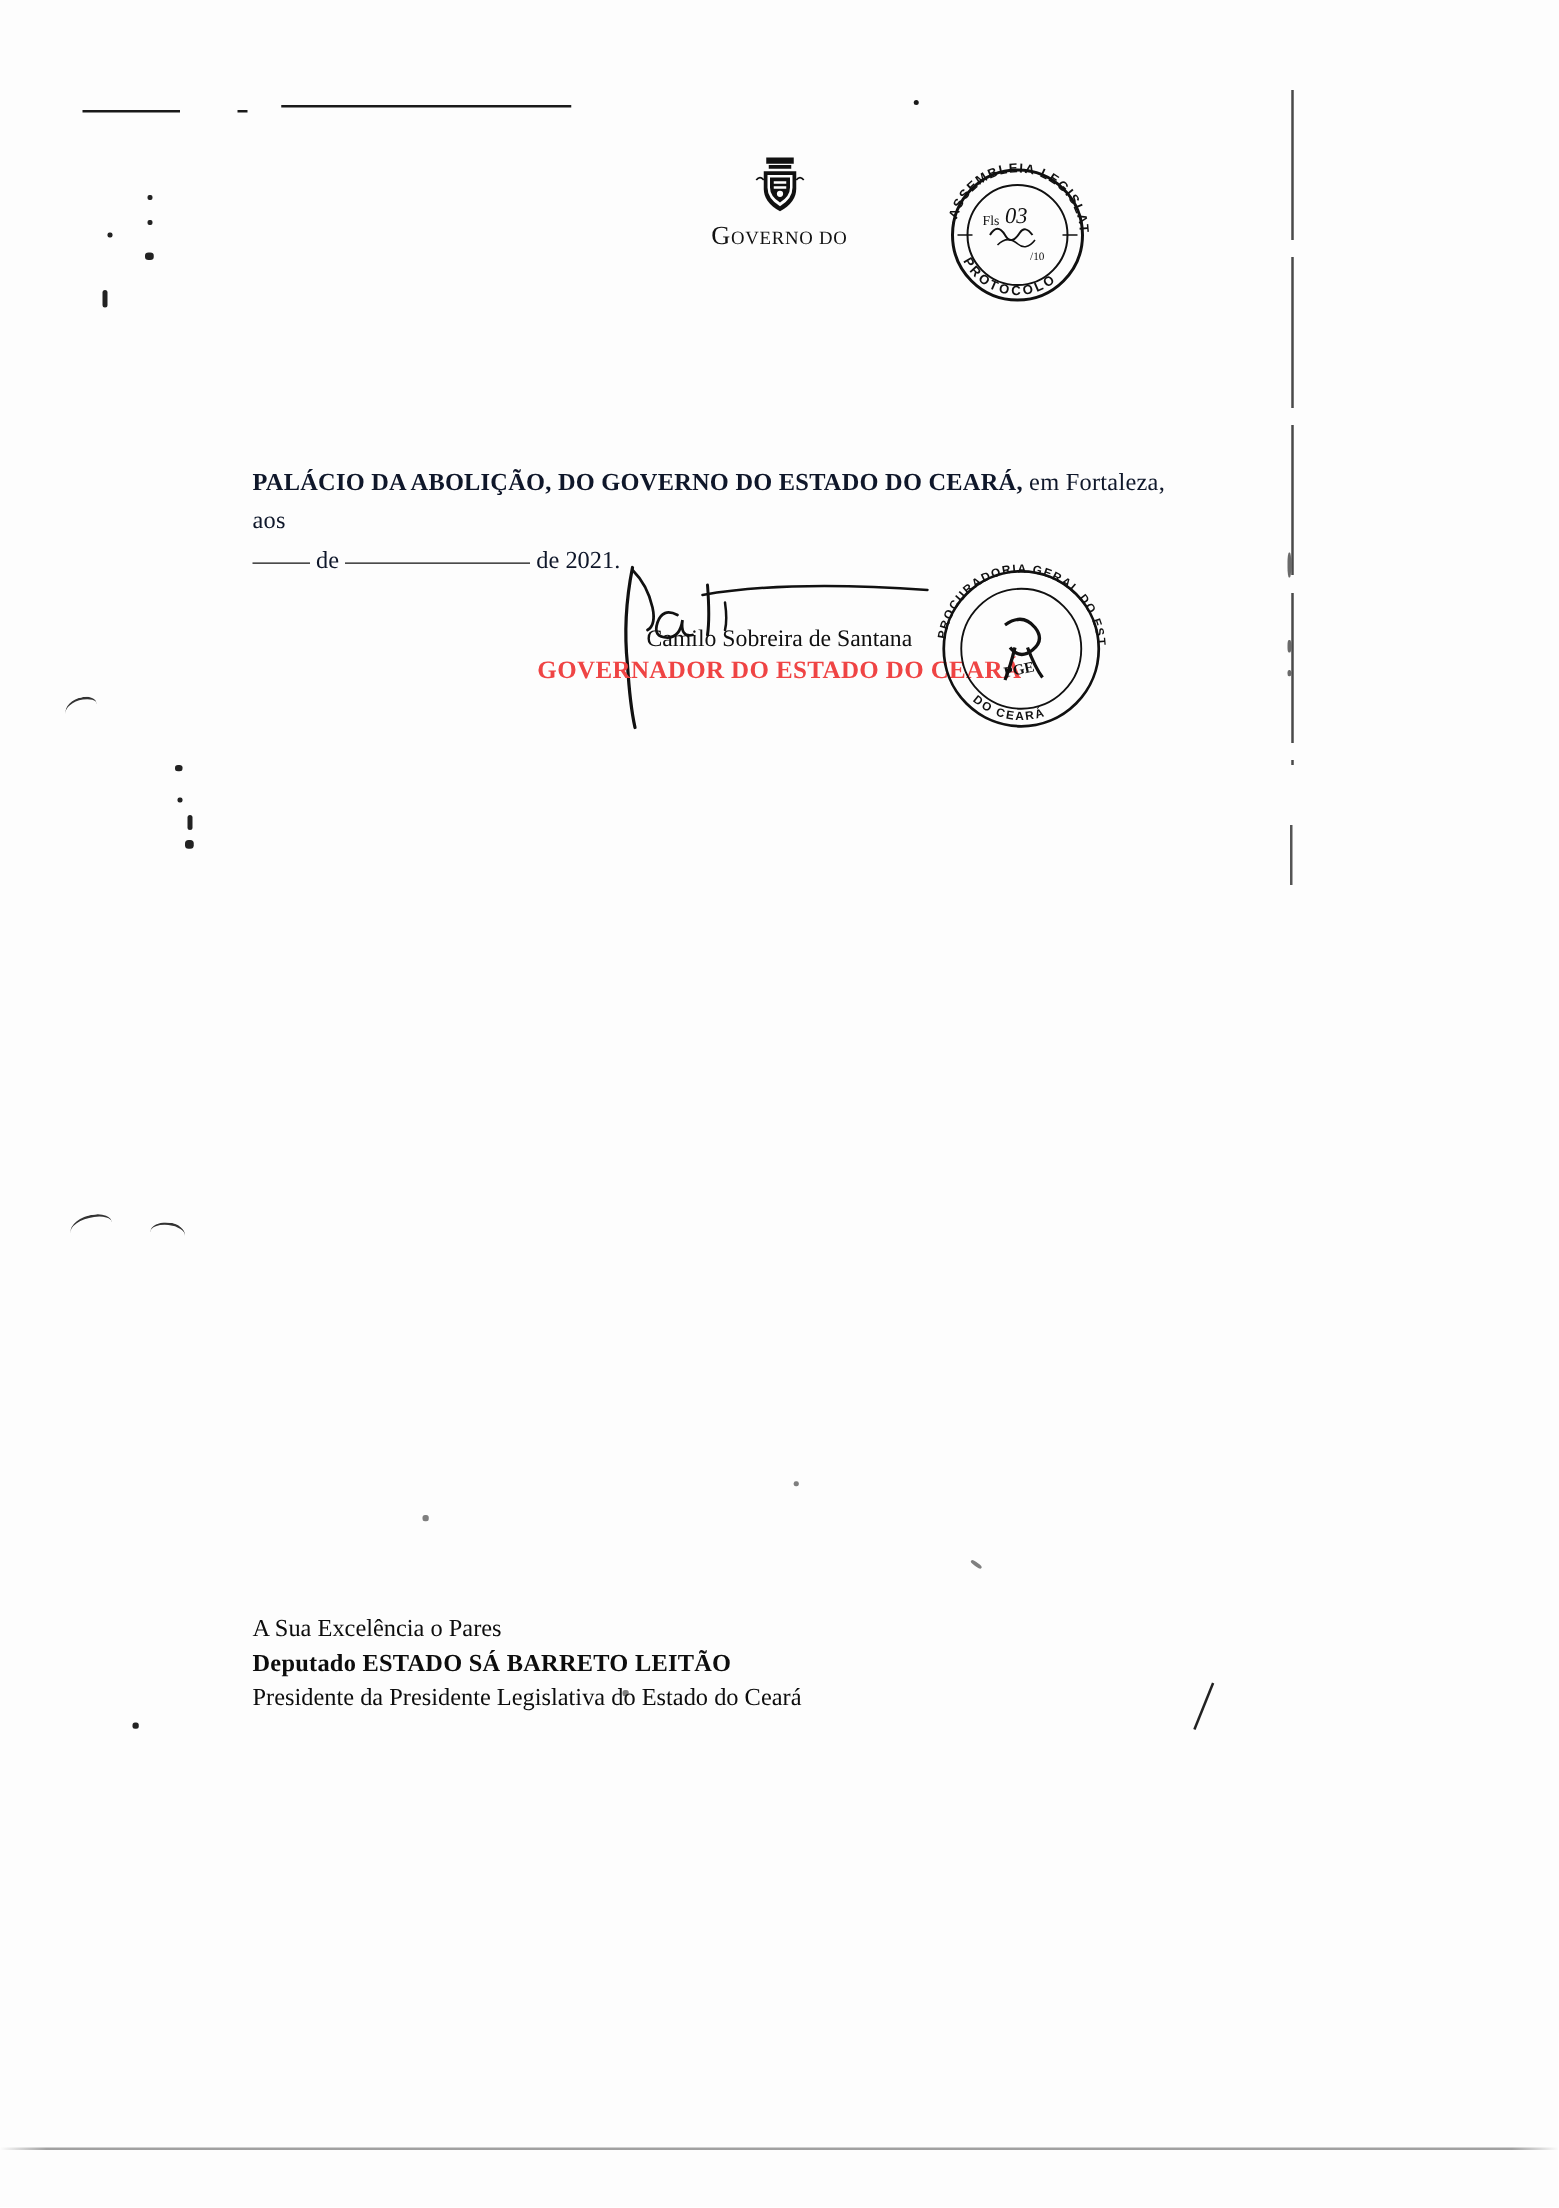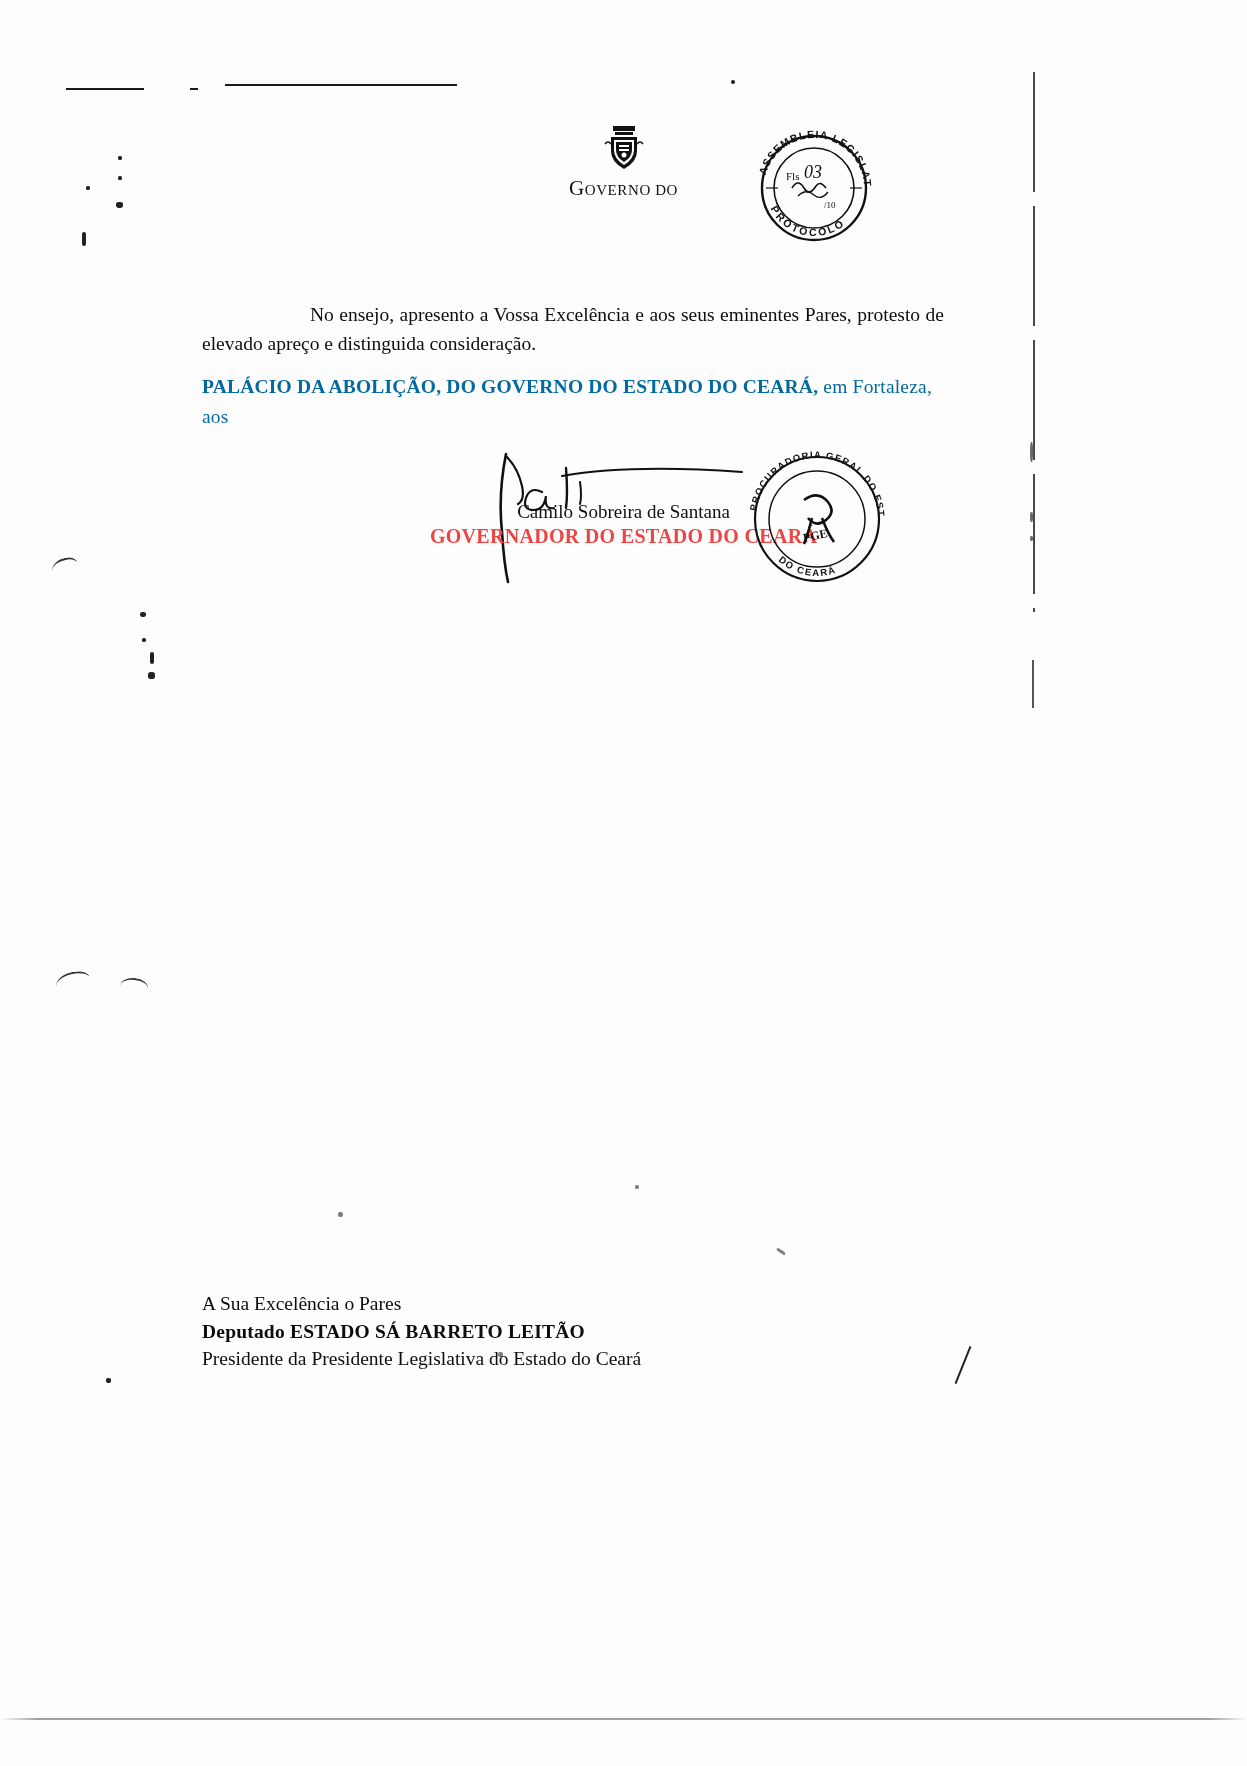--- a/index.html
+++ b/index.html
@@ -141,21 +141,21 @@
   }
   .para-indent { text-indent: 108px; }
 
   .palace-block {
     position: absolute;
     left: 202px;
     top: 372px;
     width: 742px;
     font-size: 19.5px;
     line-height: 1.55;
-    color: #0369a1;
+    color: #0f172a;
   }
   .palace-line1 {
     font-weight: bold;
     letter-spacing: .2px;
     display: block;
   }
   .palace-line1 .tail { font-weight: normal; }
   .palace-line2 {
     display: block;
     margin-top: 2px;
@@ -298,27 +298,30 @@
     </text>
     <text x="38" y="58" font-family="'Liberation Serif', serif" font-size="11" fill="#111">Fls</text>
     <text x="56" y="56" font-family="'Liberation Serif', serif" font-size="18" font-style="italic" fill="#111">03</text>
     <path d="M44 66 q6 -10 12 0 q5 9 12 -2 q4 -6 10 2" stroke="#111" stroke-width="1.6" fill="none"></path>
     <path d="M50 74 q8 -8 16 -1 q7 6 14 -3" stroke="#111" stroke-width="1.3" fill="none"></path>
     <text x="76" y="86" font-family="'Liberation Serif', serif" font-size="9" fill="#111">/10</text>
     <line x1="18" y1="66" x2="30" y2="66" stroke="#111" stroke-width="1.2"></line>
     <line x1="102" y1="66" x2="114" y2="66" stroke="#111" stroke-width="1.2"></line>
   </svg>
 
-  <div class="body-block">
-    <p class="para-indent" style="margin:0;">No ensejo, apresento a Vossa Excelência e aos seus eminentes Pares, protesto de elevado apreço e distinguida consideração.</p>
-  </div>
 
   <div class="palace-block">
     <span class="palace-line1">
       <span>PALÁCIO DA ABOLIÇÃO, DO GOVERNO DO ESTADO DO CEARÁ,</span><span class="tail"> em Fortaleza, aos</span>
+    </span>
+    <span class="palace-line2">
+      <span class="blank-short"></span>
+      <span>de</span>
+      <span class="blank-long"></span>
+      <span>de 2021.</span>
     </span>
   </div>
 
   <div class="sig-area">
     <svg class="sig-svg" viewBox="0 0 280 140">
       <path d="M36 8 Q28 48 32 86 Q34 118 38 136" stroke="#111" stroke-width="2.6" fill="none" stroke-linecap="round"></path>
       <path d="M36 10 Q48 22 52 40 Q55 54 48 58" stroke="#111" stroke-width="2.2" fill="none" stroke-linecap="round"></path>
       <path d="M72 46 q-12 -6 -16 6 q-4 12 8 12 q10 0 12 -14 q-2 14 8 12" stroke="#111" stroke-width="2.2" fill="none" stroke-linecap="round"></path>
       <path d="M96 22 q2 26 0 40" stroke="#111" stroke-width="2.4" fill="none" stroke-linecap="round"></path>
       <path d="M110 36 q2 14 0 22" stroke="#111" stroke-width="2" fill="none" stroke-linecap="round"></path>

